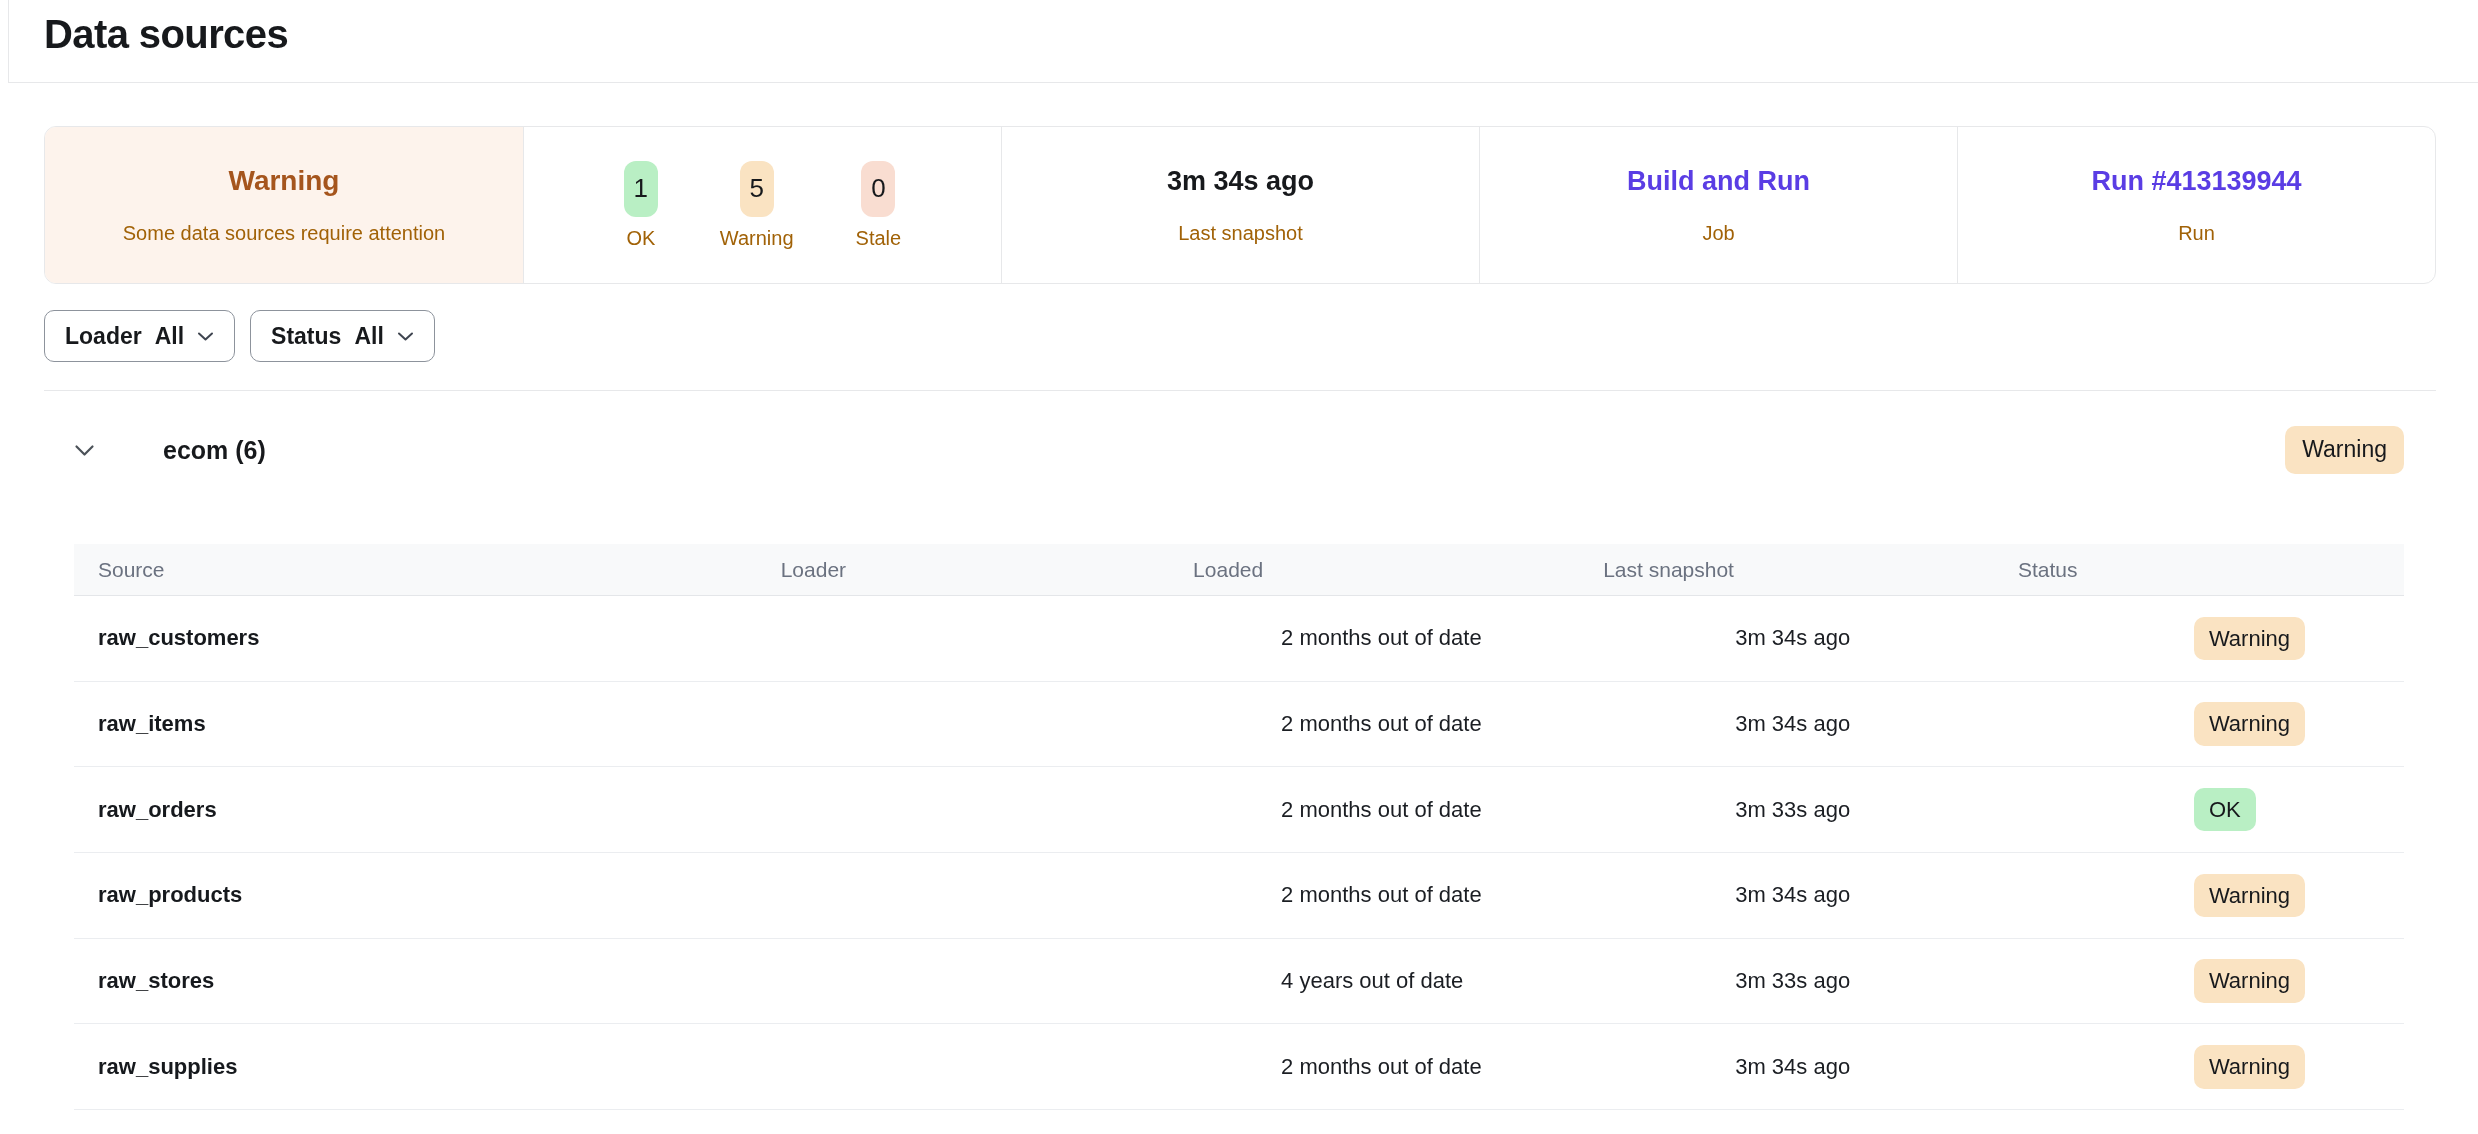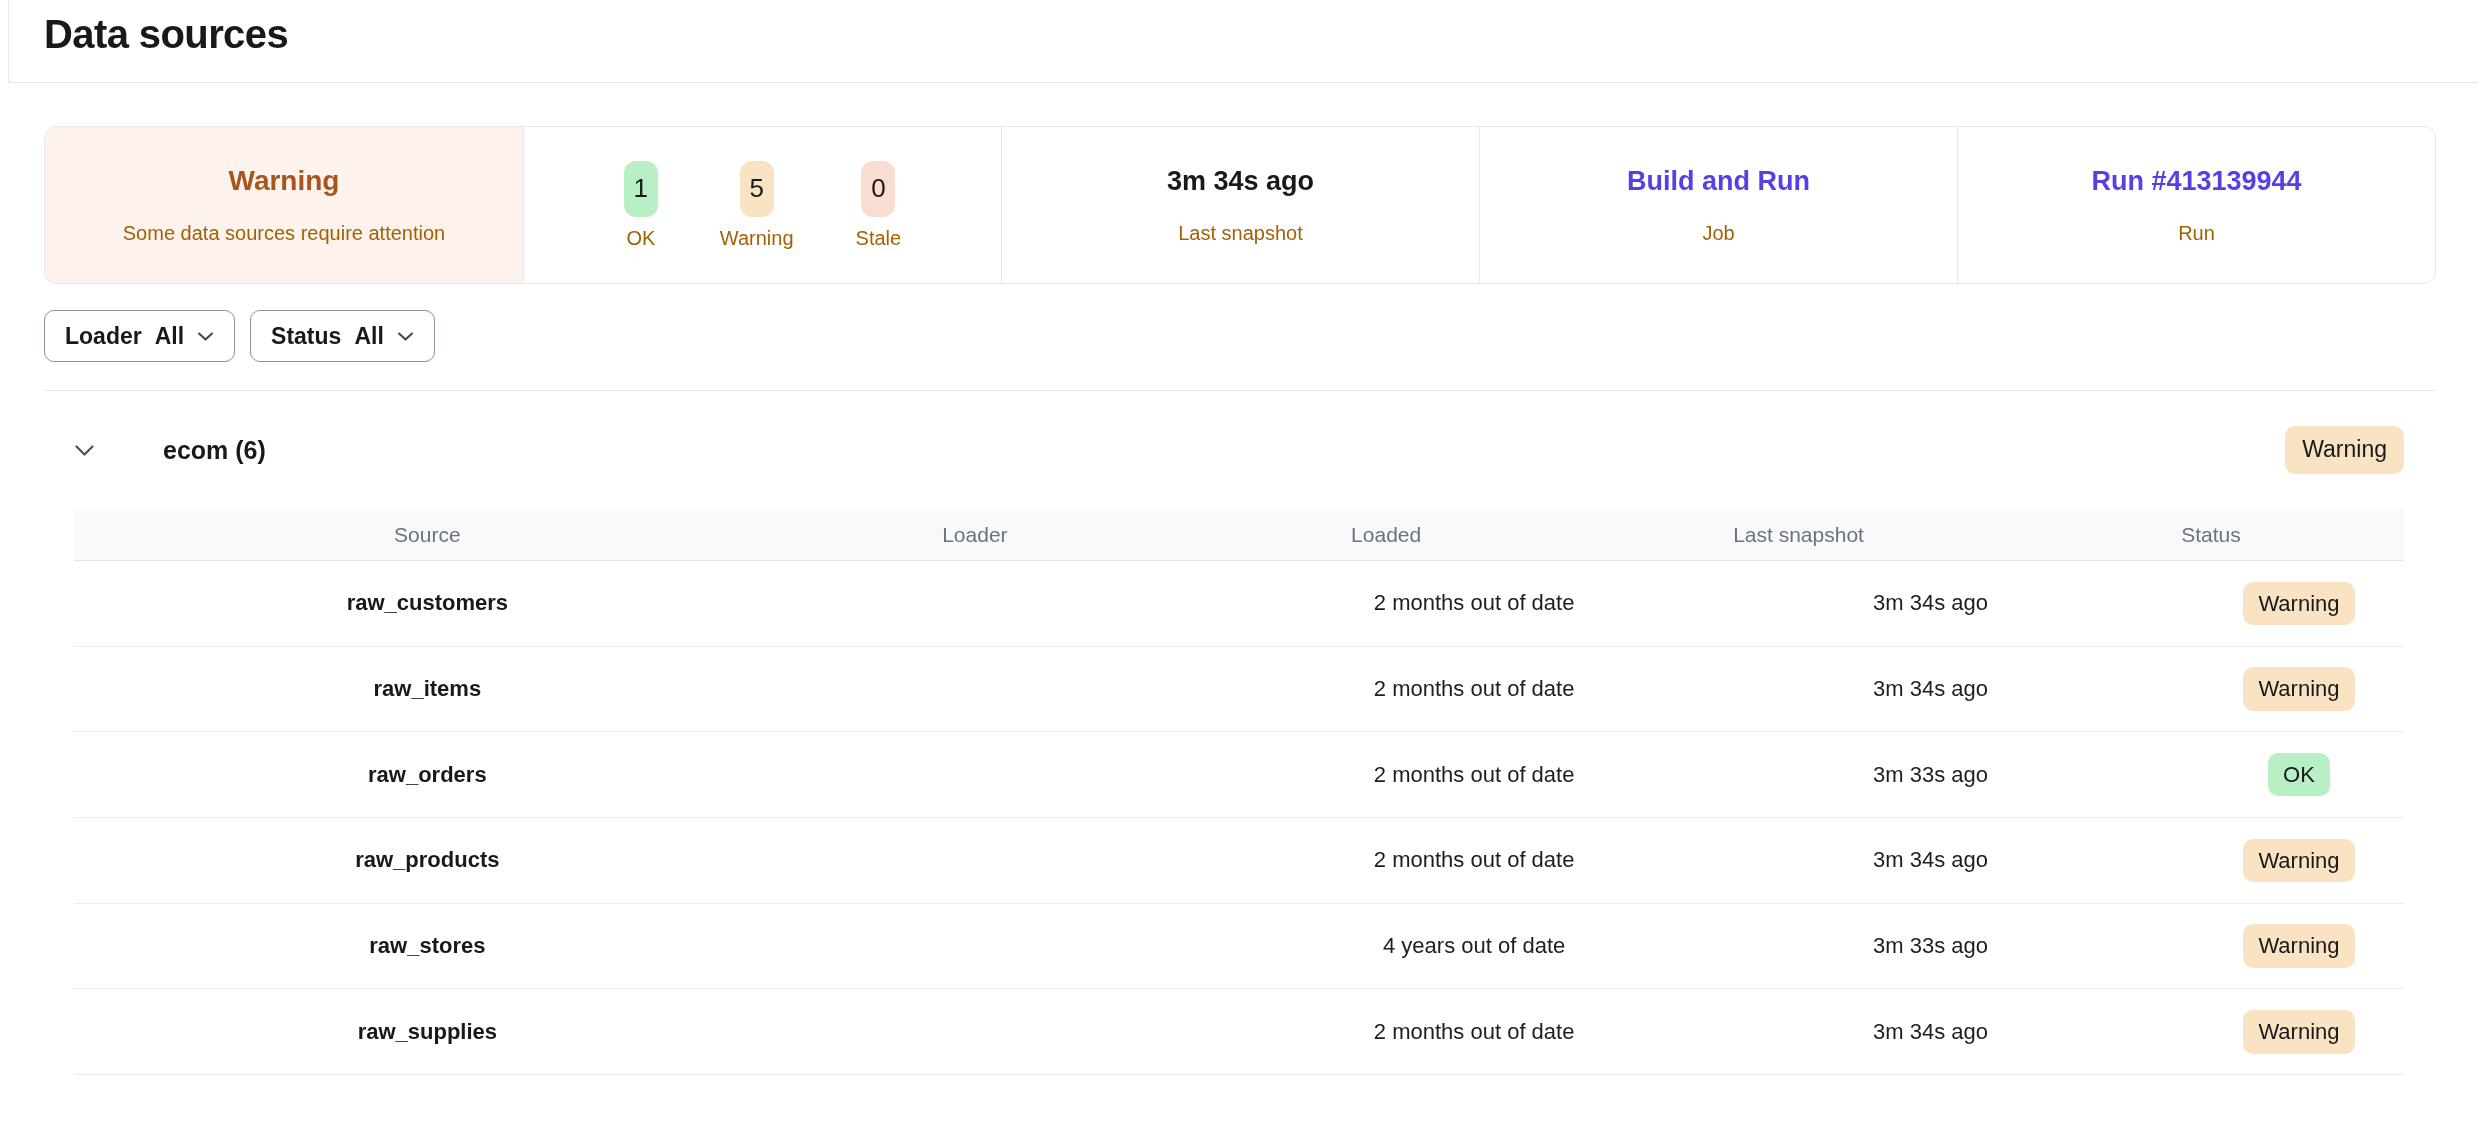--- a/index.html
+++ b/index.html
@@ -47,21 +47,21 @@
   
   .section-header { position:absolute; left:74px; top:425px; width:2330px; height:50px;
                     display:flex; align-items:center; cursor:pointer;gap:39px; }
   .section-chevron { margin-left:0; margin-right:29px; display:inline-flex; }
   .section-title { font-size:25px; font-weight:600; color:#17191c; }
   .badge { display:inline-block; background:#fae3c2; border-radius:10px; padding:10px 17px;
            font-size:23px; font-weight:500; color:#17191c; line-height:1.2; }
   .section-badge { margin-left:auto; }
 
   
-  .table { position:absolute; left:74px; top:509px; width:2330px;text-align:center; }
+  .table { position:absolute; left:74px; top:544px; width:2330px; }
   .thead, .trow { display:grid; grid-template-columns:29.3% 17.7% 17.6% 17.8% auto; align-items:center; }
   .thead { height:52px; background:#f8f9fa; border-bottom:1px solid #e4e6e9;
            font-size:21px; font-weight:500; color:#6b7280; }
   .thead > div, .trow > div { padding-left:24px; }
   .trow { height:85.7px; border-bottom:1px solid #ebedf0; font-size:22px; color:#1b1e23;gap:44px; }
   .cell-source { font-weight:600; color:#16191d; }
   .badge-sm { display:inline-block; border-radius:10px; padding:8px 15px; font-size:22px;
               font-weight:500; color:#17191c; line-height:1.25; background:#eee; }
   .badge-warning { background:#fae3c2; }
   .badge-ok { background:#b9efc4; }

